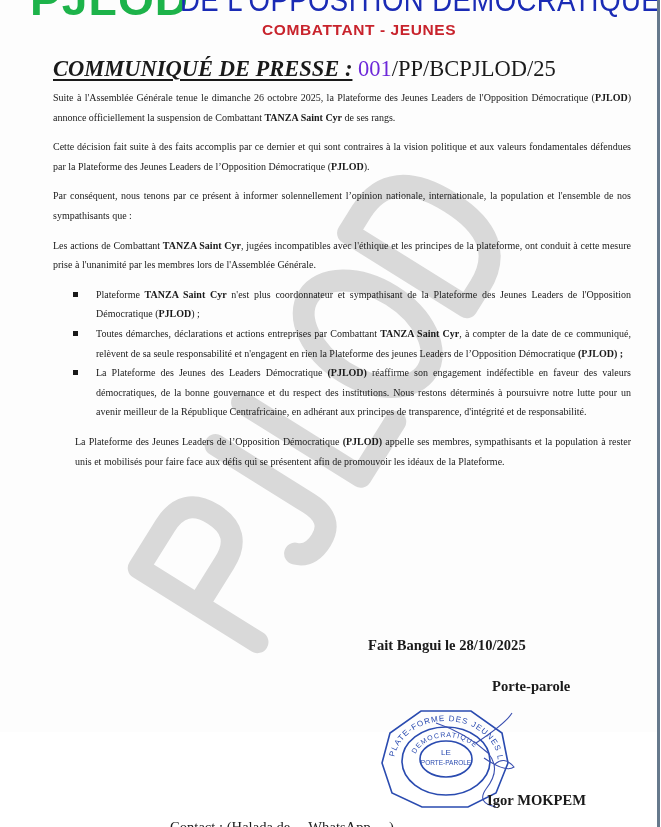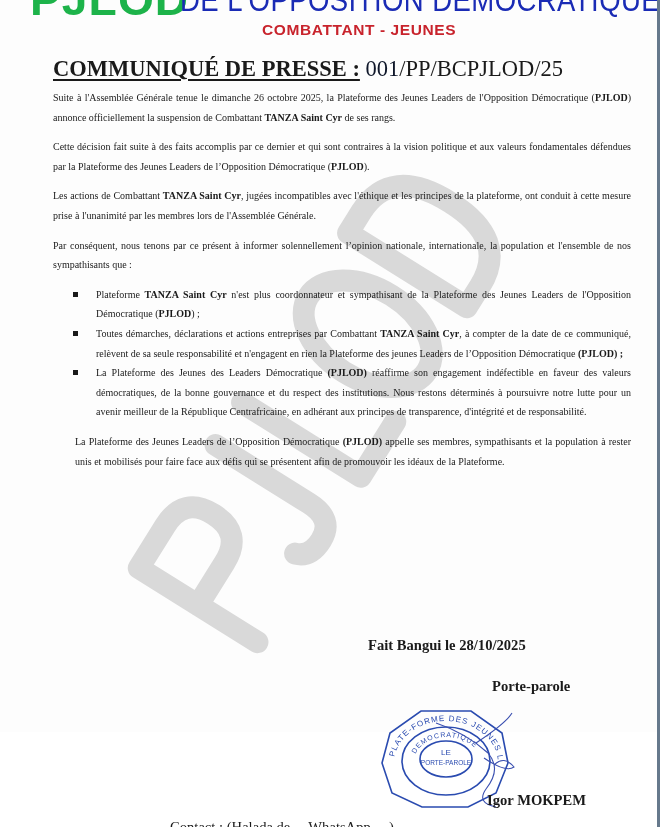--- a/index.html
+++ b/index.html
@@ -77,22 +77,23 @@
       font-size: 22.5px;
       white-space: nowrap;
       line-height: 1;
       color: #1a1a1a;
     }
     .title .t-label {
       font-weight: bold;
       text-decoration: underline;
       text-underline-offset: 3px;
       text-decoration-thickness: 1.5px;
-    }
-    .title .t-num { color: #0f172a; }
+      font-style: italic;
+    }
+    .title .t-num { color: #6d28d9; }
     
     .content {
       position: absolute;
       left: 53px; top: 88px;
       width: 578px;
       font-size: 10px;
       line-height: 19.6px;
       text-align: justify;
     }
     .content p {
@@ -188,23 +189,23 @@
   <div class="title">
     <span class="t-label">COMMUNIQUÉ DE PRESSE :</span>
     <span class="t-num">001</span><span class="t-ref">/PP/BCPJLOD/25</span>
   </div>
 
   <div class="content">
     <p><span>Suite à l'Assemblée Générale tenue le dimanche 26 octobre 2025, la Plateforme des Jeunes Leaders de l'Opposition Démocratique (</span><b>PJLOD</b><span>) annonce officiellement la suspension de Combattant </span><b>TANZA Saint Cyr</b><span> de ses rangs.</span></p>
 
     <p><span>Cette décision fait suite à des faits accomplis par ce dernier et qui sont contraires à la vision politique et aux valeurs fondamentales défendues par la Plateforme des Jeunes Leaders de l’Opposition Démocratique (</span><b>PJLOD</b><span>).</span></p>
 
+    <p>Par conséquent, nous tenons par ce présent à informer solennellement l’opinion nationale, internationale, la population et l'ensemble de nos sympathisants que :</p>
+
     <p><span>Les actions de Combattant </span><b>TANZA Saint Cyr</b><span>, jugées incompatibles avec l'éthique et les principes de la plateforme, ont conduit à cette mesure prise à l'unanimité par les membres lors de l'Assemblée Générale.</span></p>
-
-    <p>Par conséquent, nous tenons par ce présent à informer solennellement l’opinion nationale, internationale, la population et l'ensemble de nos sympathisants que :</p>
 
     <ul>
       <li><span class="bullet"></span><span>Plateforme </span><b>TANZA Saint Cyr</b><span> n'est plus coordonnateur et sympathisant de la Plateforme des Jeunes Leaders de l'Opposition Démocratique (</span><b>PJLOD</b><span>) ;</span></li>
       <li><span class="bullet"></span><span>Toutes démarches, déclarations et actions entreprises par Combattant </span><b>TANZA Saint Cyr</b><span>, à compter de la date de ce communiqué, relèvent de sa seule responsabilité et n'engagent en rien la Plateforme des jeunes Leaders de l’Opposition Démocratique </span><b>(PJLOD) ;</b><span></span></li>
       <li><span class="bullet"></span><span>La Plateforme des Jeunes des Leaders Démocratique </span><b>(PJLOD)</b><span> réaffirme son engagement indéfectible en faveur des valeurs démocratiques, de la bonne gouvernance et du respect des institutions. Nous restons déterminés à poursuivre notre lutte pour un avenir meilleur de la République Centrafricaine, en adhérant aux principes de transparence, d'intégrité et de responsabilité.</span><b></b><span></span></li>
     </ul>
 
     <p class="closing"><span>La Plateforme des Jeunes Leaders de l’Opposition Démocratique </span><b>(PJLOD)</b><span> appelle ses membres, sympathisants et la population à rester unis et mobilisés pour faire face aux défis qui se présentent afin de promouvoir les idéaux de la Plateforme.</span></p>
   </div>
 

